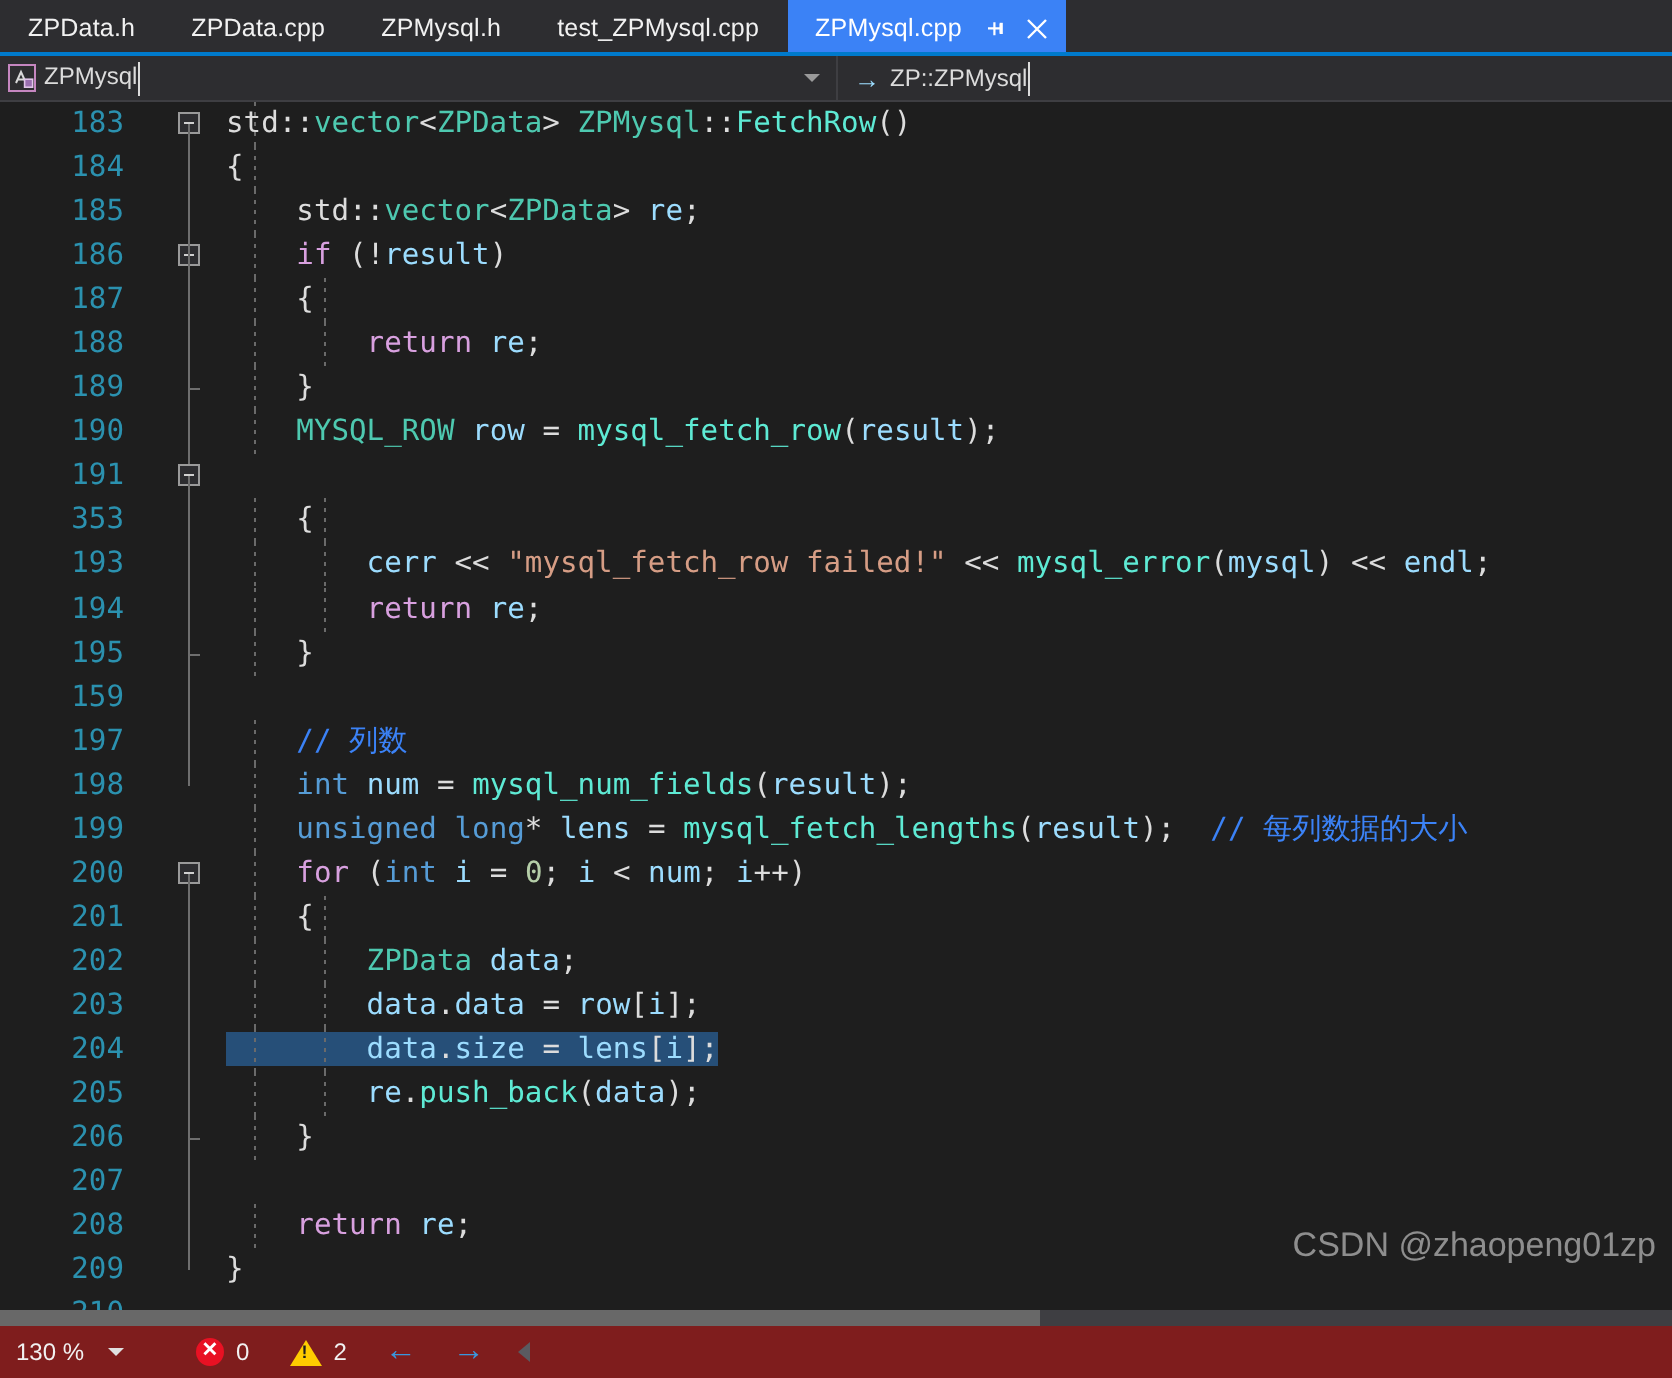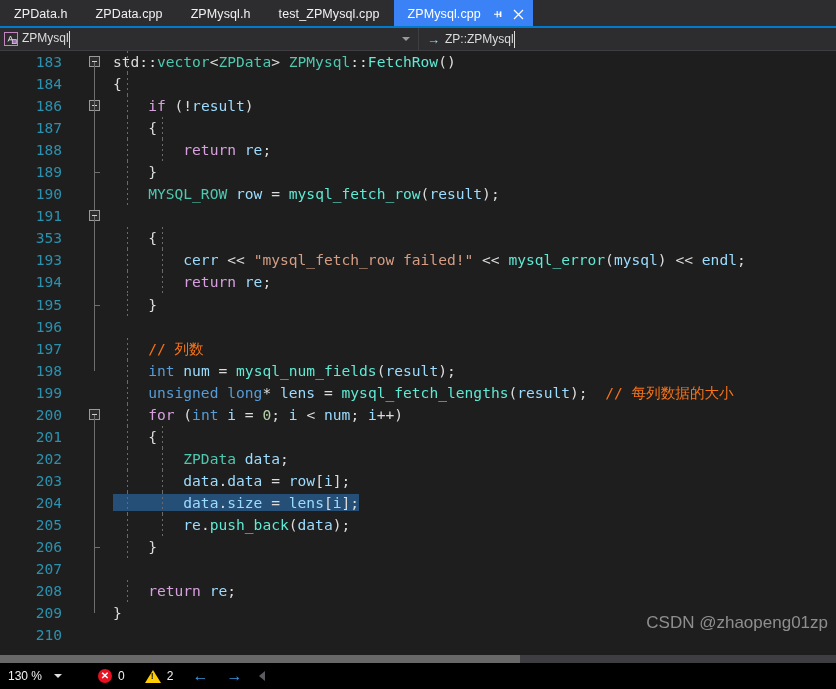--- a/index.html
+++ b/index.html
@@ -220,21 +220,21 @@
     background: repeating-linear-gradient(to bottom, #6a6a6a 0 2px, transparent 2px 5px);
   }
 
   
   .kw      { color: #569cd6; }
   .kwctl   { color: #d8a0df; }
   .type    { color: #4ec9b0; }
   .fn      { color: #5eead4; }
   .str     { color: #d69d85; }
   .num     { color: #b5cea8; }
-  .cmt     { color: #f97316; }
+  .cmt     { color: #3b82f6; }
   .id      { color: #dcdcdc; }
   .mac     { color: #9cdcfe; }
   .punc    { color: #dcdcdc; }
   .sel     { background: #264f78; }
 
   .caret {
     display: inline-block;
     width: 1px;
     height: 17px;
     background: #dcdcdc;
@@ -251,21 +251,21 @@
     font-size: 17px;
     font-family: "Liberation Sans", sans-serif;
     pointer-events: none;
     white-space: nowrap;
   }
 
   
   .statusbar {
     height: 26px;
     flex: 0 0 26px;
-    background: #000000;
+    background: #7f1d1d;
     display: flex;
     align-items: center;
     color: #f1f1f1;
     font-size: 12px;
   }
   .zoom-box {
     display: flex;
     align-items: center;
     height: 26px;
     padding-left: 8px;
@@ -414,20 +414,28 @@
 
       <div class="line">
         <span class="gutter">184</span>
         <span class="changebar"></span>
         <span class="foldcol">
           <span class="fold-line"></span>
         </span>
         <span class="codetext"><span class="guide" style="left:20px"></span><span class="punc">{</span></span>
       </div>
 
+      <div class="line">
+        <span class="gutter">185</span>
+        <span class="changebar"></span>
+        <span class="foldcol">
+          <span class="fold-line"></span>
+        </span>
+        <span class="codetext"><span class="guide" style="left:20px"></span>    <span class="id">std</span><span class="punc">::</span><span class="type">vector</span><span class="punc">&lt;</span><span class="type">ZPData</span><span class="punc">&gt; </span><span class="mac">re</span><span class="punc">;</span></span>
+      </div>
 
       <div class="line">
         <span class="gutter">186</span>
         <span class="changebar"></span>
         <span class="foldcol">
           <span class="fold-box"></span>
           <span class="fold-line"></span>
         </span>
         <span class="codetext"><span class="guide" style="left:20px"></span>    <span class="kwctl">if</span> <span class="punc">(!</span><span class="mac">result</span><span class="punc">)</span></span>
       </div>
@@ -507,21 +515,21 @@
         <span class="gutter">195</span>
         <span class="changebar"></span>
         <span class="foldcol">
           <span class="fold-line half-bottom"></span>
           <span class="fold-end"></span>
         </span>
         <span class="codetext"><span class="guide" style="left:20px"></span>    <span class="punc">}</span></span>
       </div>
 
       <div class="line">
-        <span class="gutter">196</span>
+        <span class="gutter">159</span>
         <span class="changebar"></span>
         <span class="foldcol"></span>
         <span class="codetext"><span class="guide" style="left:20px"></span></span>
       </div>
 
       <div class="line">
         <span class="gutter">197</span>
         <span class="changebar"></span>
         <span class="foldcol"></span>
         <span class="codetext"><span class="guide" style="left:20px"></span>    <span class="cmt">// 列数</span></span>

